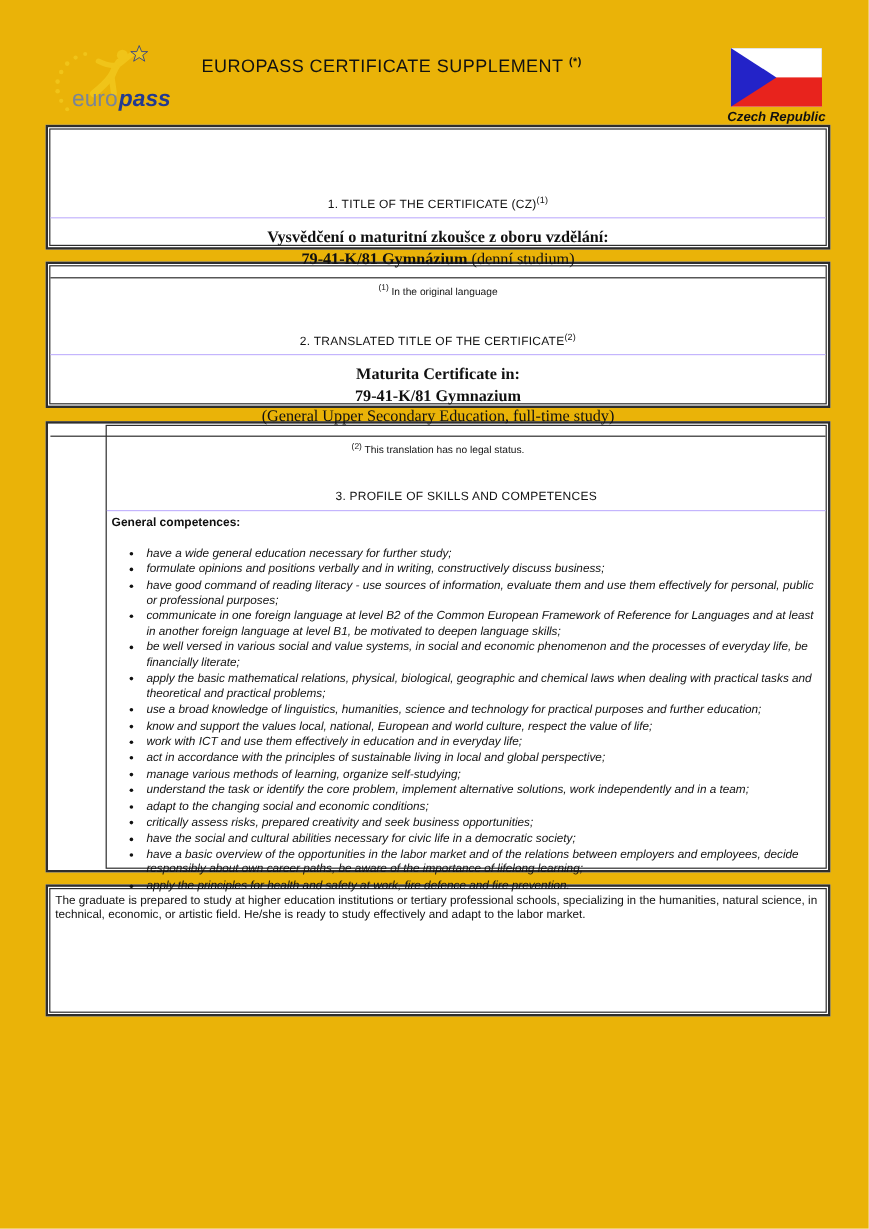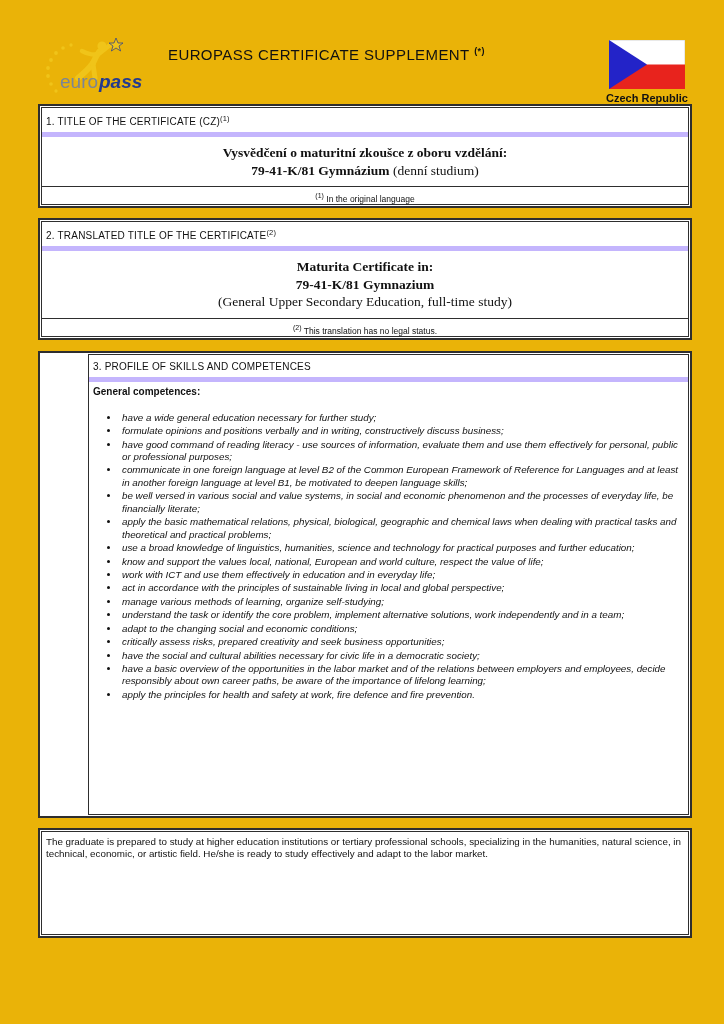--- a/index.html
+++ b/index.html
@@ -34,44 +34,45 @@
     white-space: nowrap;
   }
   .main-title sup { font-size: 9px; font-weight: 700; }
   .flag-block {
     flex: 0 0 auto;
     width: 90px;
     text-align: center;
     margin-top: 4px;
   }
   .flag-block svg { display: block; margin: 0 auto; }
-  .flag-label { font-size: 11px; font-weight: 700; margin-top: 3px; white-space: nowrap; }
+  .flag-label { font-size: 11px; font-weight: 700; margin-top: 3px; white-space: nowrap; font-style: italic; }
   
   .box {
     width: 654px;
     border: 2px solid #2e2e2e;
     padding: 1px;
     box-sizing: border-box;
     margin-bottom: 10px;
     background: #fff;
   }
   .box-inner {
     border: 1px solid #2e2e2e;
     height: 100%;
     box-sizing: border-box;
     display: flex;
     flex-direction: column;
   }
   .sec-head {
-    border-bottom: 5px solid #c4b5fd;
-    text-align: left;
+    border-bottom: 1px solid #c4b5fd;
+    text-align: center;
     font-size: 10px;
     letter-spacing: 0.2px;
     padding: 6px 4px 5px 4px;
     flex: 0 0 auto;
+    margin-top: 48px;
   }
   .sec-head sup { font-size: 7.5px; }
   .sec-foot {
     border-top: 1px solid #2e2e2e;
     text-align: center;
     font-size: 8.5px;
     padding: 5px 4px 5px 4px;
     flex: 0 0 auto;
   }
   .sec-foot sup { font-size: 7px; }
@@ -95,21 +96,21 @@
     padding: 0 0 0 27px;
     font-style: italic;
   }
   ul.bullets li {
     margin: 0 0 1px 0;
     padding-left: 2px;
   }
   
   .box-s1 { height: 104px; }
   .box-s2 { height: 122px; margin-bottom: 11px; }
-  .box-s3 { height: 467px; padding-left: 48px; }
+  .box-s3 { height: 376px; padding-left: 48px; }
   .box-s4 { height: 110px; }
   .box-s1 { margin-top: 1px; }
 </style>
 </head>
 <body>
 
 <div class="page">
 
   <div class="doc-header">
 

